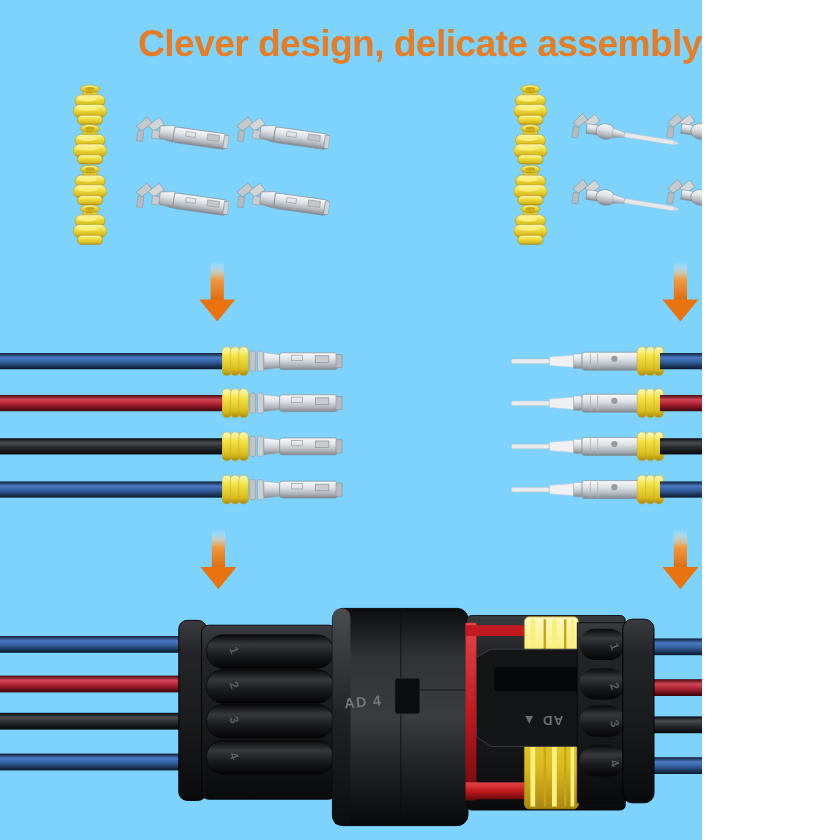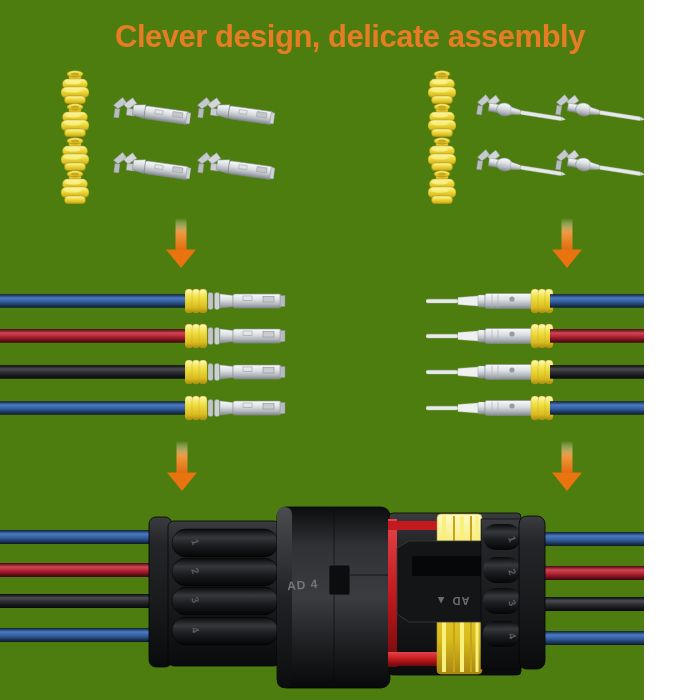--- a/index.html
+++ b/index.html
@@ -1,19 +1,19 @@
 <!DOCTYPE html>
 <html><head>
 <meta charset="utf-8">
 <style>
   html,body{margin:0;padding:0;background:#ffffff;}
   .stage{
     position:relative;
-    width:644px;height:700px;
-    background:#4d7c0f;
+    width:585px;height:700px;
+    background:#7dd3fc;
     overflow:hidden;
     font-family:"Liberation Sans", sans-serif;
   }
   svg{display:block;}
   text{font-family:"Liberation Sans", sans-serif;}
   .title-text{font-weight:bold;font-size:31px;letter-spacing:-0.5px;}
   .channel-num{font-size:10px;font-weight:bold;fill:#5c5d60;}
   .marking{font-size:12px;font-weight:bold;fill:#757678;letter-spacing:1px;}
   .latch-marking{font-size:11px;font-weight:bold;fill:#6b6c6e;letter-spacing:1px;}
 </style>

